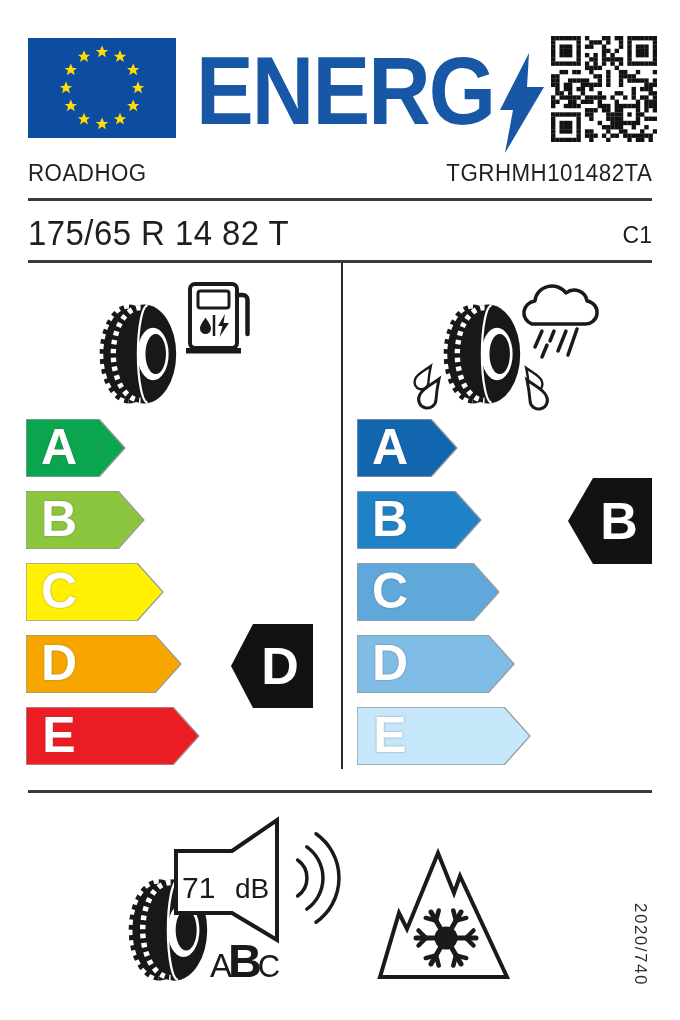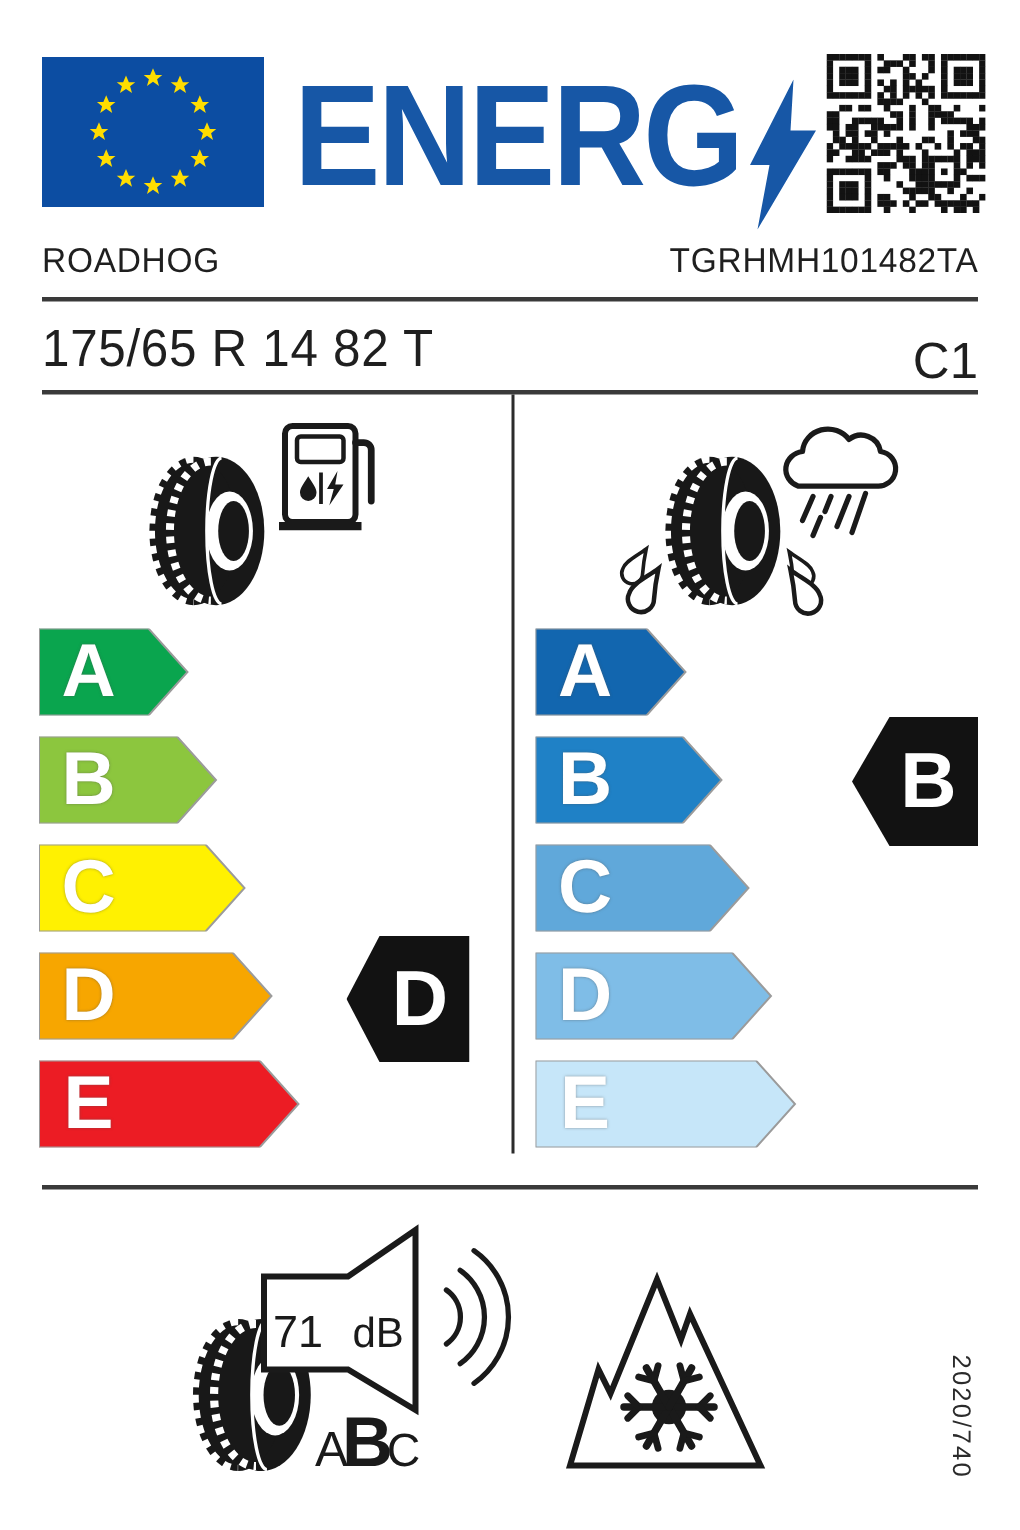--- a/index.html
+++ b/index.html
@@ -10,21 +10,21 @@
   #eu-flag{left:28px;top:38px;width:148px;height:100px;background:#0C4DA2;}
   #energ{left:196px;top:56px;height:70px;line-height:70px;font-size:96px;font-weight:bold;
          color:#1757A6;letter-spacing:-2px;transform:scaleX(.9);transform-origin:left center;white-space:nowrap;}
   #bolt{left:500px;top:53px;}
   #qr{left:551px;top:36px;}
   #supplier{left:28px;top:160px;font-size:23px;letter-spacing:.5px;transform:scaleX(.97);transform-origin:left;}
   #typeid{right:28px;top:160px;font-size:23px;letter-spacing:.5px;transform:scaleX(.97);transform-origin:right;}
   .hline{left:28px;width:624px;height:3px;background:#3a3a3a;}
   #line1{top:198px;} #line2{top:260px;} #line3{top:790px;}
   #designation{left:28px;top:213px;font-size:35px;letter-spacing:.5px;transform:scaleX(.94);transform-origin:left;}
-  #tyreclass{right:28px;top:222px;font-size:34px;}
+  #tyreclass{right:28px;top:222px;font-size:23px;}
   #vdivider{left:341px;top:263px;width:2px;height:506px;background:#2b2b2b;}
   
   .arrow-row{position:absolute;height:58px;}
   .arrow-row svg{display:block;}
   .arrow-letter{position:absolute;left:14px;top:0;width:38px;height:58px;line-height:57px;text-align:center;
                 font-size:50px;font-weight:bold;color:#fff;text-shadow:0 0 2px rgba(80,80,80,.55);}
   .indicator{position:absolute;}
   .indicator .arrow-letter{left:0;width:100%;height:100%;font-size:52px;text-shadow:none;}
   #fuel-indicator{left:231px;top:624px;width:82px;height:84px;}
   #fuel-indicator .arrow-letter{line-height:84px;padding-left:16px;box-sizing:border-box;}

